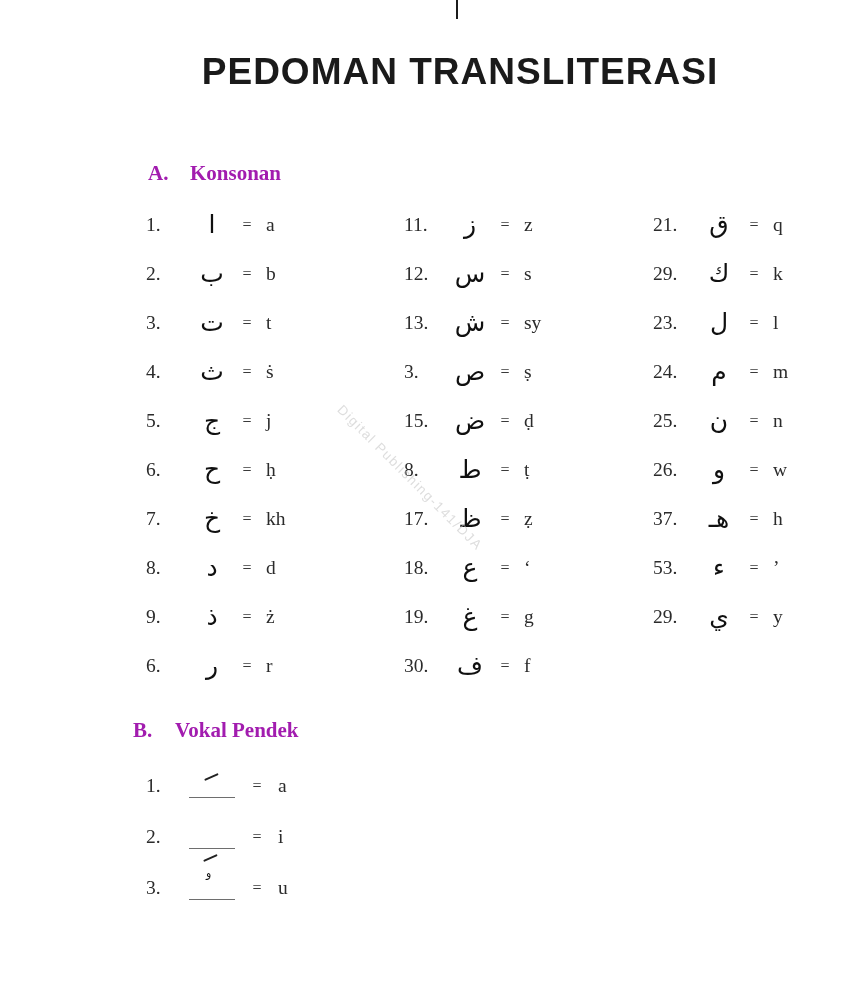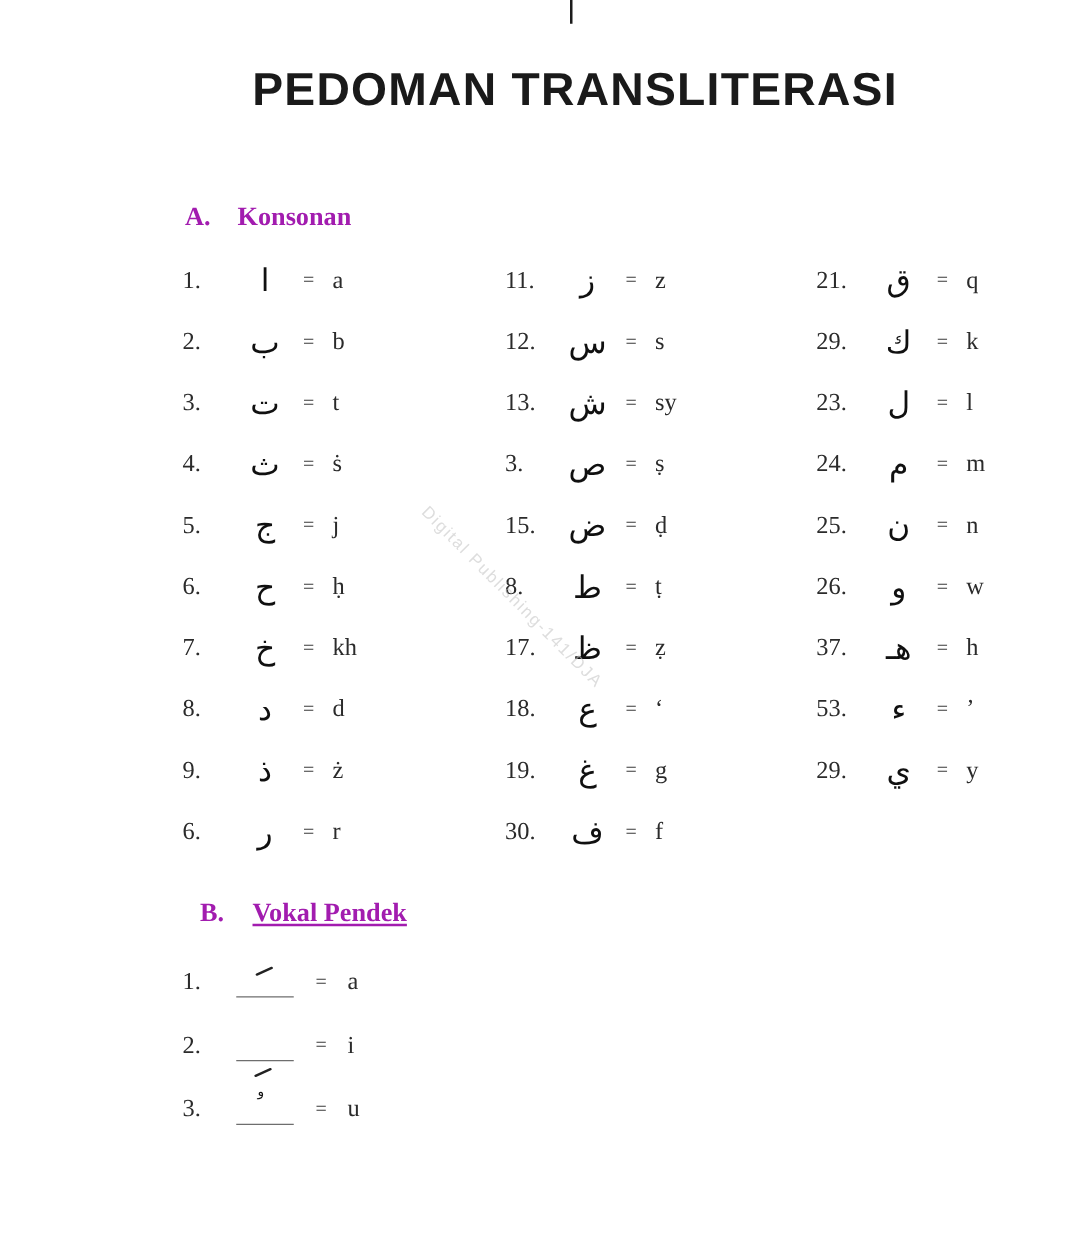--- a/index.html
+++ b/index.html
@@ -10,21 +10,21 @@
   .top-tick{position:absolute;left:456px;top:0;width:2px;height:19px;background:#1c1c1c;}
   .page-title{
     position:absolute;top:26px;left:0;width:856px;text-align:center;
     transform:translateX(32px);
     font-family:"Liberation Sans","DejaVu Sans",sans-serif;
     font-weight:700;font-size:37px;letter-spacing:1px;color:#1a1a1a;white-space:nowrap;
   }
   .sec-header{position:absolute;font-weight:700;font-size:21px;color:#a21caf;}
   .sec-header .sec-label{display:inline-block;width:42px;}
   #sec-a-header{left:148px;top:161px;}
-  #sec-b-header{left:160px;top:718px;text-decoration:underline;}
+  #sec-b-header{left:133px;top:718px;}
 
   .kcol{position:absolute;top:200px;}
   #kcol1{left:146px;width:245px;}
   #kcol2{left:404px;width:245px;}
   #kcol3{left:653px;width:213px;}
   .krow{display:flex;align-items:center;height:49px;}
   .no{width:46px;font-size:19.5px;color:#2b2b2b;}
   .ar{
     width:40px;text-align:center;font-size:25px;line-height:1;
     font-family:"DejaVu Sans",sans-serif;color:#101010;direction:rtl;

